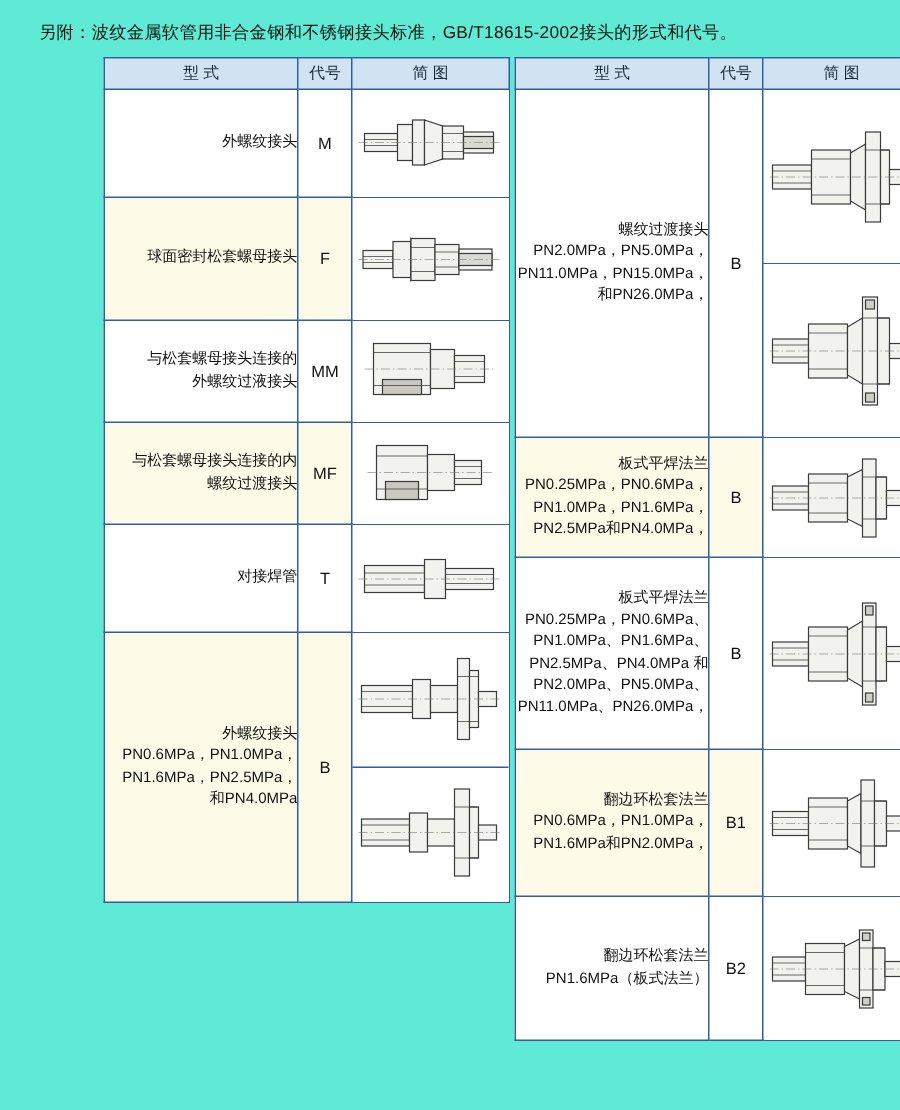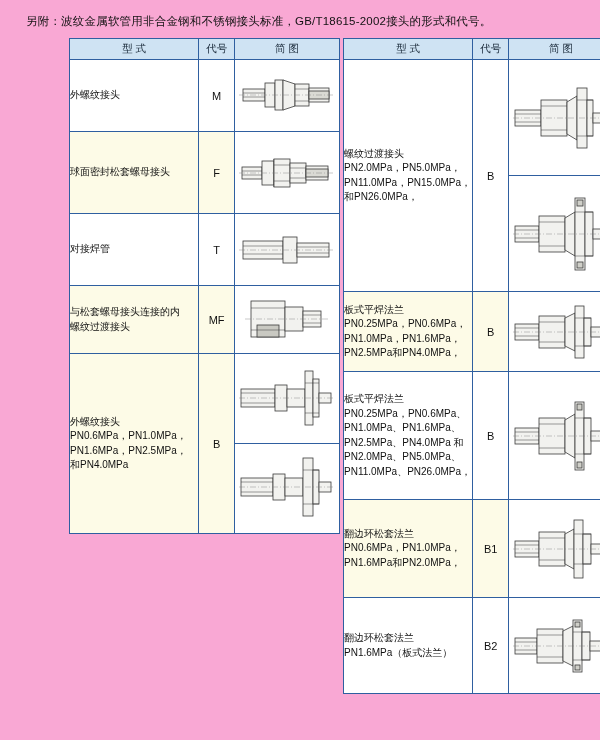--- a/index.html
+++ b/index.html
@@ -5,21 +5,21 @@
   * { box-sizing: border-box; }
   html, body {
     margin: 0; padding: 0;
     width: 600px; height: 740px;
     background: #ffffff;
     font-family: "Liberation Sans", sans-serif;
   }
   #page {
     position: relative;
     width: 600px; height: 740px;
-    background: #f9a8d4;
+    background: #5eead4;
     overflow: hidden;
   }
   .doc-title {
     position: absolute;
     left: 26px; top: 14px;
     width: 560px;
     font-size: 11.5px;
     color: #111;
     letter-spacing: 0.2px;
     white-space: nowrap;
@@ -48,20 +48,21 @@
     font-size: 10.5px;
     color: #1a2a3a;
     height: 21px;
     font-weight: normal;
   }
   .desc {
     font-size: 10px;
     line-height: 1.45;
     color: #111;
     padding: 5px 6px;
+    text-align: right;
   }
   .code {
     text-align: center;
     font-size: 11px;
     color: #111;
   }
   .yellow { background: #fdfbe7; }
   .white { background: #ffffff; }
   .fig {
     position: relative;
@@ -146,61 +147,83 @@
               <line x1="37" y1="28" x2="53" y2="28"></line>
               <line x1="37" y1="44" x2="53" y2="44"></line>
               <line x1="53" y1="31" x2="69" y2="31"></line>
               <line x1="53" y1="41" x2="69" y2="41"></line>
             </g>
             <line x1="2" y1="36" x2="97" y2="36" stroke="#777" stroke-width="0.4" stroke-dasharray="6,2,1,2"></line>
           </svg>
         </td>
       </tr>
 
+      <tr style="height:68px">
+        <td class="desc white" style="white-space:pre-line">与松套螺母接头连接的
+外螺纹过液接头</td>
+        <td class="code white">MM</td>
+        <td class="fig white">
+          <svg width="100" height="58" viewBox="0 0 100 58">
+            <g fill="#f2f2ef" stroke="#3a3a3a" stroke-width="0.8">
+              <rect x="12" y="10" width="38" height="34"></rect>
+              <rect x="50" y="14" width="16" height="26"></rect>
+              <rect x="66" y="18" width="20" height="18"></rect>
+              <rect x="18" y="34" width="26" height="10" fill="#c9c9c2"></rect>
+            </g>
+            <g stroke="#3a3a3a" stroke-width="0.5">
+              <line x1="12" y1="16" x2="50" y2="16"></line>
+              <line x1="12" y1="38" x2="50" y2="38"></line>
+              <line x1="66" y1="22" x2="86" y2="22"></line>
+              <line x1="66" y1="32" x2="86" y2="32"></line>
+            </g>
+            <line x1="6" y1="27" x2="94" y2="27" stroke="#777" stroke-width="0.4" stroke-dasharray="6,2,1,2"></line>
+          </svg>
+        </td>
+      </tr>
+
+      <tr style="height:68px">
+        <td class="desc yellow" style="white-space:pre-line">与松套螺母接头连接的内
+螺纹过渡接头</td>
+        <td class="code yellow">MF</td>
+        <td class="fig white">
+          <svg width="100" height="58" viewBox="0 0 100 58">
+            <g fill="#f2f2ef" stroke="#3a3a3a" stroke-width="0.8">
+              <rect x="14" y="10" width="34" height="36"></rect>
+              <rect x="48" y="16" width="18" height="24"></rect>
+              <rect x="66" y="20" width="18" height="16"></rect>
+              <rect x="20" y="34" width="22" height="12" fill="#c9c9c2"></rect>
+            </g>
+            <g stroke="#3a3a3a" stroke-width="0.5">
+              <line x1="14" y1="17" x2="48" y2="17"></line>
+              <line x1="14" y1="39" x2="48" y2="39"></line>
+              <line x1="66" y1="24" x2="84" y2="24"></line>
+              <line x1="66" y1="32" x2="84" y2="32"></line>
+            </g>
+            <line x1="8" y1="28" x2="92" y2="28" stroke="#777" stroke-width="0.4" stroke-dasharray="6,2,1,2"></line>
+          </svg>
+        </td>
+      </tr>
 
       <tr style="height:72px">
         <td class="desc white" style="white-space:pre-line">对接焊管</td>
         <td class="code white">T</td>
         <td class="fig white">
           <svg width="100" height="62" viewBox="0 0 100 62">
             <g fill="#f2f2ef" stroke="#3a3a3a" stroke-width="0.8">
               <rect x="6" y="22" width="40" height="18"></rect>
               <rect x="46" y="18" width="14" height="26"></rect>
               <rect x="60" y="24" width="32" height="14"></rect>
             </g>
             <g stroke="#3a3a3a" stroke-width="0.5">
               <line x1="6" y1="27" x2="46" y2="27"></line>
               <line x1="6" y1="35" x2="46" y2="35"></line>
               <line x1="60" y1="28" x2="92" y2="28"></line>
               <line x1="60" y1="34" x2="92" y2="34"></line>
             </g>
             <line x1="2" y1="31" x2="97" y2="31" stroke="#777" stroke-width="0.4" stroke-dasharray="6,2,1,2"></line>
-          </svg>
-        </td>
-      </tr>
-
-      <tr style="height:68px">
-        <td class="desc yellow" style="white-space:pre-line">与松套螺母接头连接的内
-螺纹过渡接头</td>
-        <td class="code yellow">MF</td>
-        <td class="fig white">
-          <svg width="100" height="58" viewBox="0 0 100 58">
-            <g fill="#f2f2ef" stroke="#3a3a3a" stroke-width="0.8">
-              <rect x="14" y="10" width="34" height="36"></rect>
-              <rect x="48" y="16" width="18" height="24"></rect>
-              <rect x="66" y="20" width="18" height="16"></rect>
-              <rect x="20" y="34" width="22" height="12" fill="#c9c9c2"></rect>
-            </g>
-            <g stroke="#3a3a3a" stroke-width="0.5">
-              <line x1="14" y1="17" x2="48" y2="17"></line>
-              <line x1="14" y1="39" x2="48" y2="39"></line>
-              <line x1="66" y1="24" x2="84" y2="24"></line>
-              <line x1="66" y1="32" x2="84" y2="32"></line>
-            </g>
-            <line x1="8" y1="28" x2="92" y2="28" stroke="#777" stroke-width="0.4" stroke-dasharray="6,2,1,2"></line>
           </svg>
         </td>
       </tr>
 
       <tr style="height:180px">
         <td class="desc yellow" style="white-space:pre-line">外螺纹接头
 PN0.6MPa，PN1.0MPa，
 PN1.6MPa，PN2.5MPa，
 和PN4.0MPa</td>
         <td class="code yellow">B</td>

